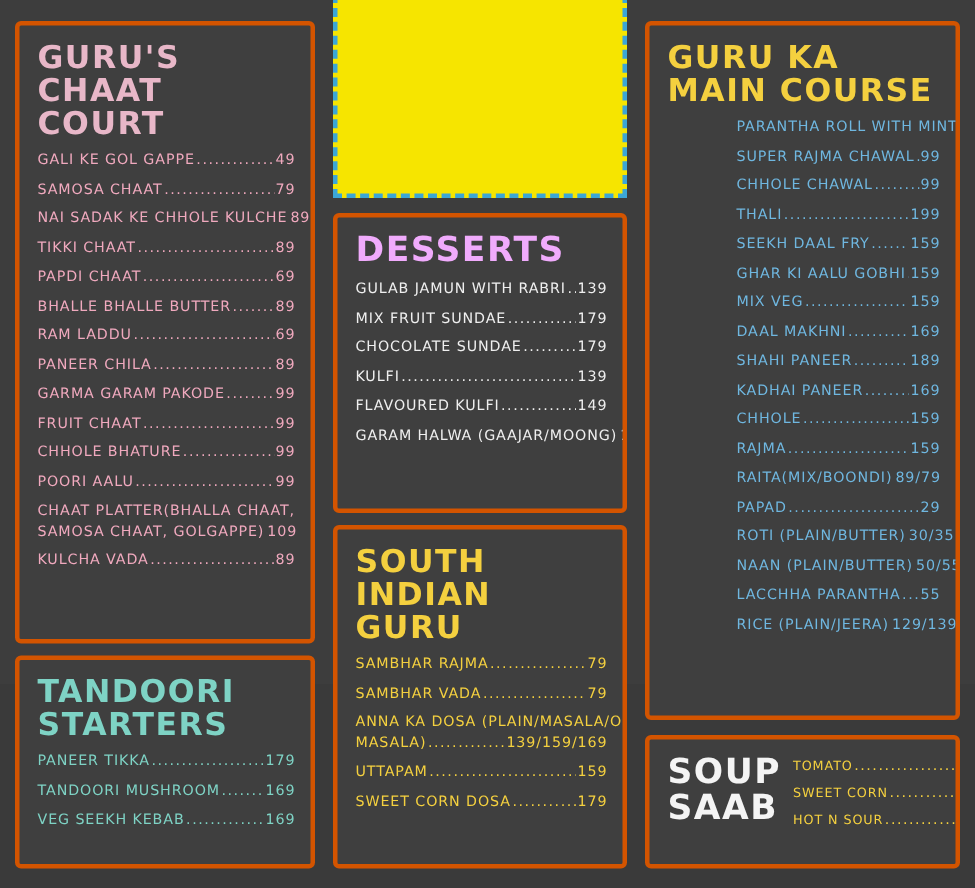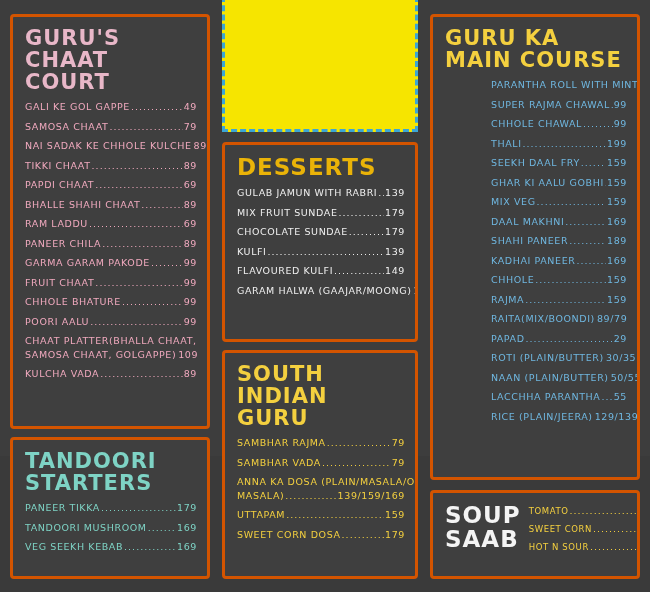--- a/index.html
+++ b/index.html
@@ -27,21 +27,21 @@
   }
   .title{
     font-family:"DejaVu Sans", sans-serif;
     font-weight:bold;
     letter-spacing:1px;
     line-height:1.05;
     margin:2px 0 8px 2px;
     text-transform:uppercase;
   }
   .t-chaat{color:#e8b7c8;font-size:21px;}
-  .t-dessert{color:#eab308;font-size:23px;}
+  .t-dessert{color:#f0abfc;font-size:23px;}
   .t-south{color:#f4d03f;font-size:21px;}
   .t-tandoori{color:#7ed3c5;font-size:21px;}
   .t-main{color:#f4d03f;font-size:21px;}
   .t-soup{color:#f4f4f4;font-size:23px;}
 
   .row{
     display:flex;
     align-items:baseline;
     font-size:9.5px;
     letter-spacing:.6px;
@@ -114,21 +114,21 @@
           <span class="nm">TIKKI CHAAT</span>
           <span class="dots">..............................................</span>
           <span class="pr">89</span>
         </div>
       <div class="row c-pink">
           <span class="nm">PAPDI CHAAT</span>
           <span class="dots">..............................................</span>
           <span class="pr">69</span>
         </div>
       <div class="row c-pink">
-          <span class="nm">BHALLE SHAHI CHAAT</span>
+          <span class="nm">BHALLE BHALLE BUTTER</span>
           <span class="dots">..............................................</span>
           <span class="pr">89</span>
         </div>
       <div class="row c-pink">
           <span class="nm">RAM LADDU</span>
           <span class="dots">..............................................</span>
           <span class="pr">69</span>
         </div>
       <div class="row c-pink">
           <span class="nm">PANEER CHILA</span>

